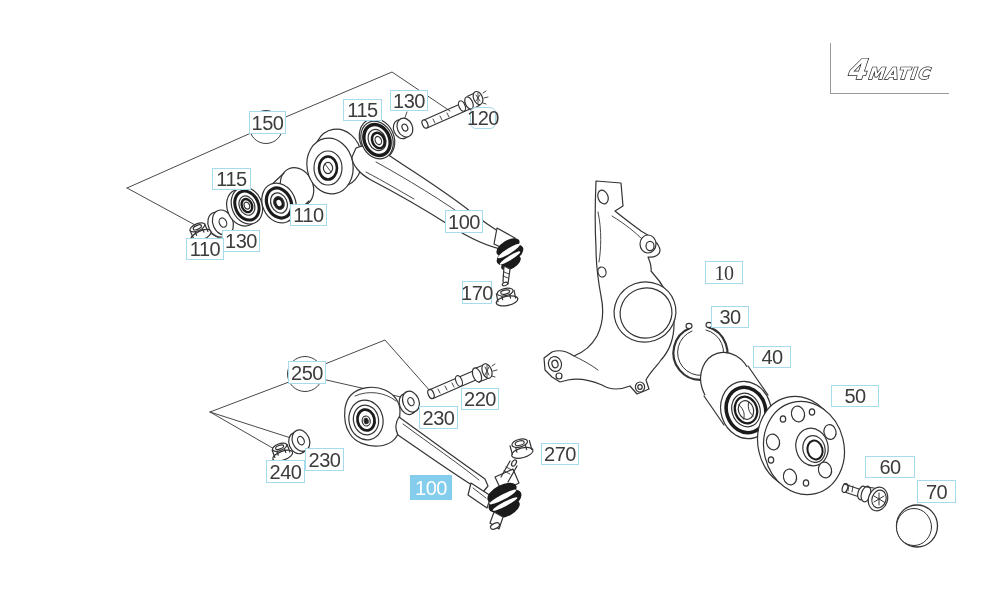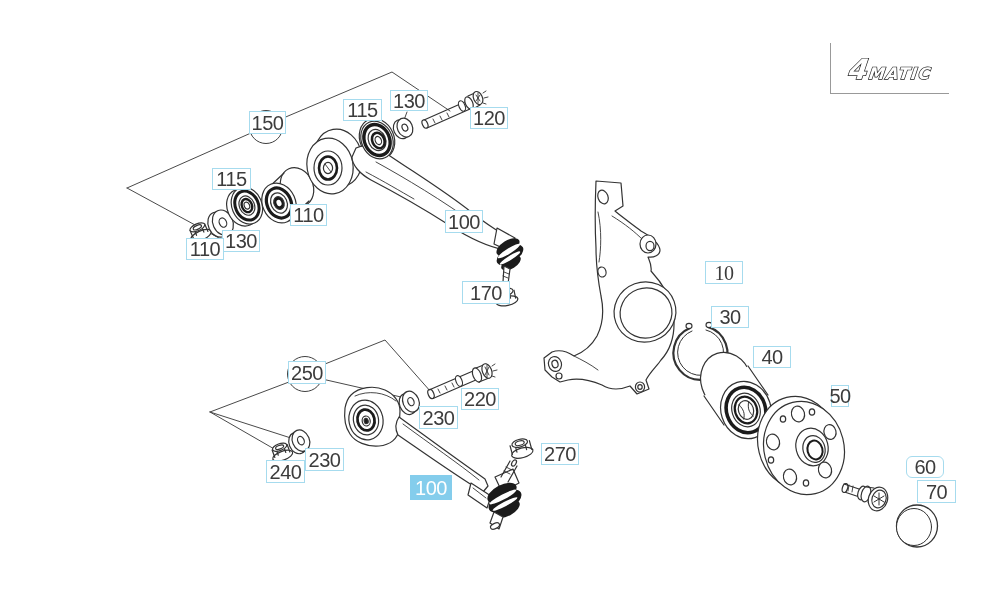--- a/index.html
+++ b/index.html
@@ -310,40 +310,40 @@
       <ellipse cx="521" cy="443" rx="4.6" ry="2.2" fill="none"></ellipse>
     </g>
   </g>
 </svg>
 
 <div id="callout-layer">
       <div class="balloon" style="left: 249px; top: 110px; height: 34px; width: 34px;"></div>
       <div class="callout" style="left: 249px; top: 111px; width: 37px; height: 23px;">150</div>
       <div class="callout" style="left: 343px; top: 99px; width: 39px; height: 22px;">115</div>
       <div class="callout" style="left: 390px; top: 90px; width: 38px; height: 21px;">130</div>
-      <div class="callout" style="left: 470px; top: 107px; width: 38px; height: 22px;">120</div>
+      <div class="callout" style="left: 470px; top: 107px; width: 26px; height: 22px; border-radius: 6px;">120</div>
       <div class="callout" style="left: 212px; top: 168px; width: 39px; height: 22px;">115</div>
       <div class="callout" style="left: 290px; top: 204px; width: 37px; height: 22px;">110</div>
       <div class="callout" style="left: 222px; top: 230px; width: 38px; height: 22px;">130</div>
       <div class="callout" style="left: 186px; top: 238px; width: 38px; height: 22px;">110</div>
       <div class="callout" style="left: 409px; top: 210px; width: 38px; height: 23px; margin-left: 36px;">100</div>
-      <div class="callout" style="left: 462px; top: 281px; width: 48px; height: 23px;">170</div>
+      <div class="callout" style="left: 462px; top: 281px; width: 30px; height: 23px;">170</div>
       <div class="callout" style="left: 705px; top: 261px; width: 38px; height: 23px; font-family: Liberation Serif, serif;">10</div>
       <div class="callout" style="left: 711px; top: 306px; width: 38px; height: 22px;">30</div>
       <div class="callout" style="left: 753px; top: 346px; width: 38px; height: 22px;">40</div>
-      <div class="callout" style="left: 831px; top: 385px; width: 18px; height: 22px;">50</div>
+      <div class="callout" style="left: 831px; top: 385px; width: 48px; height: 22px;">50</div>
       <div class="balloon" style="left: 287px; top: 356px; height: 36px; width: 36px;"></div>
       <div class="callout" style="left: 288px; top: 361px; width: 38px; height: 23px;">250</div>
       <div class="callout" style="left: 461px; top: 388px; width: 38px; height: 22px;">220</div>
       <div class="callout" style="left: 419px; top: 406px; width: 39px; height: 23px;">230</div>
       <div class="callout" style="left: 305px; top: 448px; width: 39px; height: 23px;">230</div>
       <div class="callout" style="left: 266px; top: 460px; width: 39px; height: 23px;">240</div>
       <div class="callout" style="left: 541px; top: 443px; width: 38px; height: 22px;">270</div>
       <div class="callout highlighted" style="left: 410px; top: 475px; width: 42px; height: 25px;">100</div>
-      <div class="callout" style="left: 906px; top: 456px; width: 38px; height: 22px; border-radius: 6px;">60</div>
+      <div class="callout" style="left: 865px; top: 456px; width: 50px; height: 22px;">60</div>
       <div class="callout" style="left: 917px; top: 480px; width: 39px; height: 23px;">70</div>
     </div>
 
 <div class="badge-frame">
   <svg width="118" height="50" viewBox="0 0 118 50">
     <text x="22" y="36" transform="skewX(-8)" font-family="'DejaVu Sans', sans-serif" font-style="italic" font-weight="bold" fill="#ffffff" stroke="#161616" stroke-width="1.4" paint-order="stroke"><tspan font-size="28">4</tspan><tspan font-size="16" dx="1" letter-spacing="1.5">MATIC</tspan></text>
   </svg>
 </div>
 
 </div>

